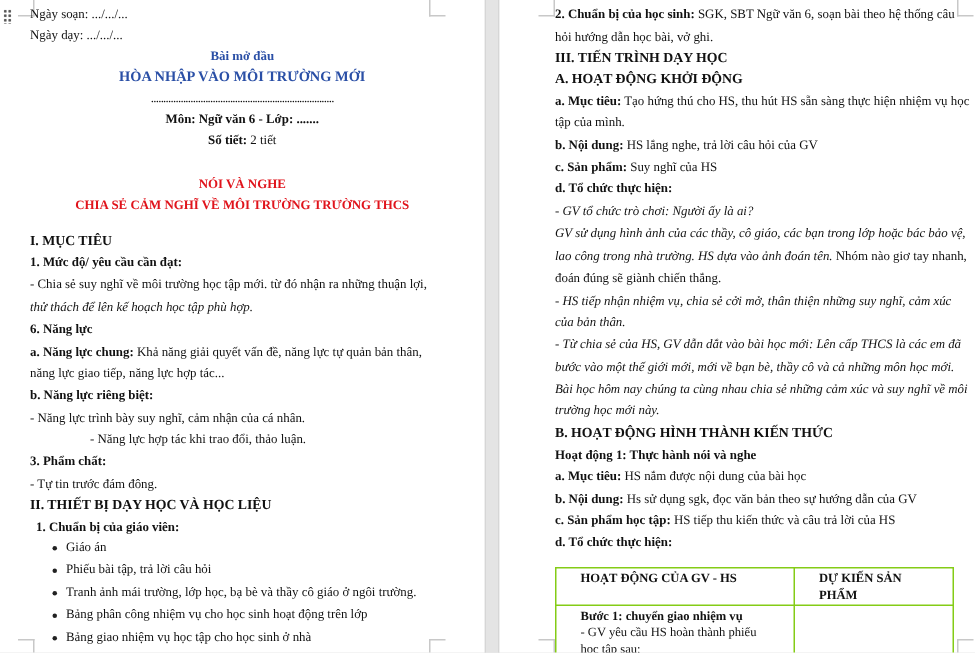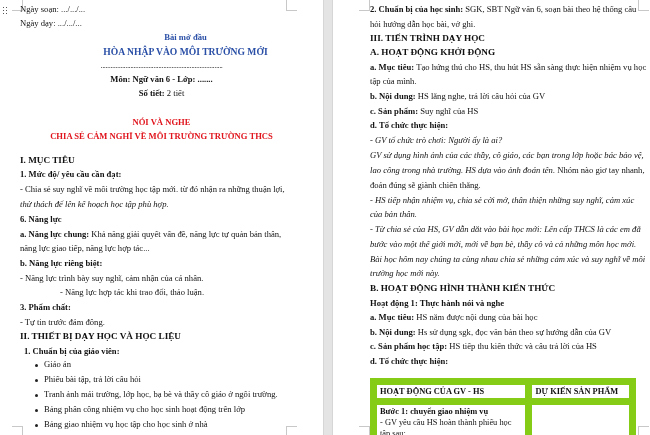--- a/index.html
+++ b/index.html
@@ -18,36 +18,36 @@
   #page-right { left:333px; width:317px; }
   .gutter {
     position:absolute; left:323px; top:0; width:10px; height:435px;
     background:#e4e4e4; border-left:1px solid #d6d6d6; border-right:1px solid #d6d6d6; box-sizing:border-box;
   }
   .crop { position:absolute; width:10px; height:10px; border-color:#c8c8c8; border-style:solid; border-width:0; }
   .line { position:absolute; white-space:nowrap; font-size:8.6px; line-height:11px; }
   .b { font-weight:bold; }
   .i { font-style:italic; }
   .center { text-align:center; }
-  .blue { color:#2a4fa6;padding-left:24px; }
+  .blue { color:#2a4fa6; }
   .red { color:#e0141c; }
   .heading { font-size:9.2px; font-weight:bold; }
   .title-blue { font-size:9.6px; font-weight:bold; }
   .bullet { position:absolute; width:3px; height:3px; border-radius:50%; background:#222; }
   .move-handle {
     position:absolute; left:2px; top:6px; width:6px; height:10px;
     background-image: radial-gradient(circle, #555 0.8px, transparent 1px);
     background-size:3px 3px;
   }
   table.activity {
     position:absolute; left:37px; top:378px; width:266px;
     border-collapse:collapse; font-size:8.4px;
   }
   table.activity td {
-    border:7px solid #84cc16; padding:1px 3px; vertical-align:top; line-height:11px;
+    border:1px solid #84cc16; padding:1px 16px; vertical-align:top; line-height:11px;
   }
 </style>
 </head>
 <body>
 
 <div class="gutter"></div>
 
 <div class="page" id="page-left">
   <div class="crop" style="left:12px;top:0;border-right-width:1px;border-bottom-width:1px;"></div>
   <div class="crop" style="left:286px;top:0;border-left-width:1px;border-bottom-width:1px;"></div>

